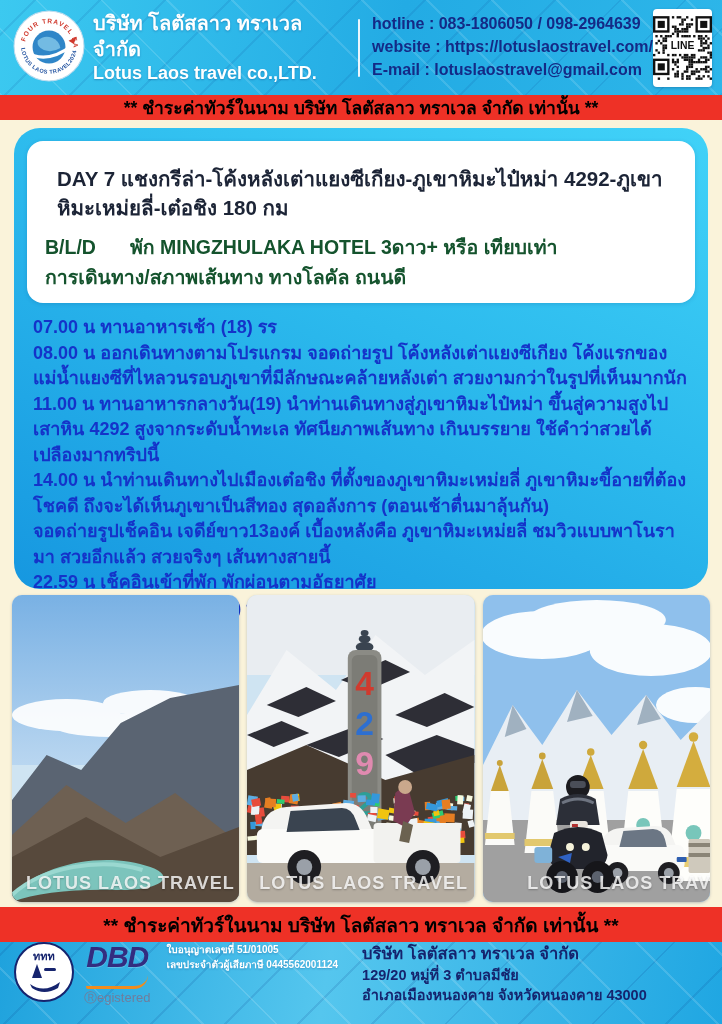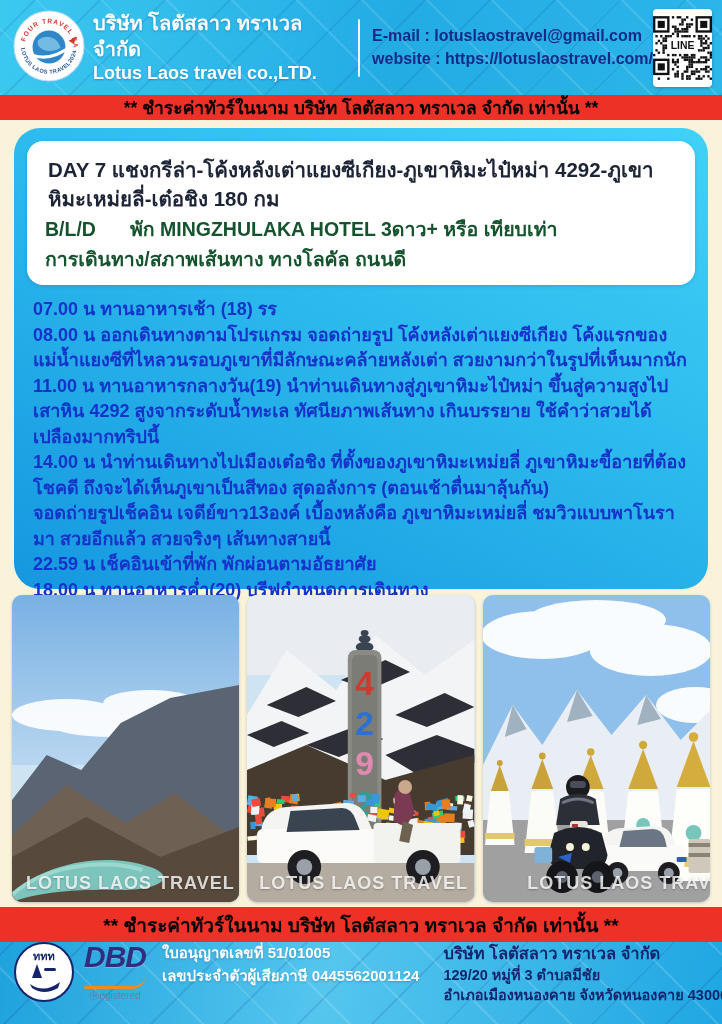--- a/index.html
+++ b/index.html
@@ -40,21 +40,21 @@
   
   .itinerary-box{
     margin:8px 14px 6px;height:461px;border-radius:26px;
     background:linear-gradient(205deg,#41d2f8 0%,#2cbaed 45%,#1697e0 100%);
     padding:13px;box-sizing:border-box;
   }
   .title-card{
     background:#fff;border-radius:16px;padding:12px 18px;
     box-shadow:0 1px 4px rgba(0,60,120,.18);
   }
-  .day-title{color:#1c2436;font-weight:bold;font-size:20.5px;line-height:1.4;margin:3px;}
+  .day-title{color:#1c2436;font-weight:bold;font-size:20.5px;line-height:1.4;margin:12px;}
   .red-line{color:#14532d;font-weight:bold;font-size:19.5px;line-height:1.4;margin:2px 0 0;}
   .hotel-part{margin-left:34px;}
   .schedule{margin:12px 6px 0;}
   .schedule p{
     margin:0;color:#1433c9;font-weight:bold;font-size:18px;line-height:1.42;
   }
   
   .photos-row{display:flex;gap:8px;padding:0 12px;height:307px;}
   .photo{
     position:relative;flex:1 1 0;border-radius:10px;overflow:hidden;
@@ -78,23 +78,23 @@
       linear-gradient(100deg,#1fa2dd 0%,#55c6ee 45%,#1fa6e2 100%);
     display:flex;align-items:flex-start;
   }
   .tat-logo{flex:0 0 auto;margin-left:14px;}
   .dbd-block{flex:0 0 auto;margin-left:10px;text-align:center;line-height:1;}
   .dbd-text{
     font-weight:900;font-style:italic;font-size:30px;color:#332d80;letter-spacing:-1px;
     text-shadow:0 1px 0 rgba(255,255,255,.2);
     border-bottom:3px solid #f08c1e;border-radius:0 0 14px 2px;padding-bottom:14px;display:inline-block;
   }
-  .dbd-sub{color:#6f7d9c;font-size:10px;margin-top:2px;}
+  .dbd-sub{color:#6f7d9c;font-size:13px;margin-top:2px;}
   .license-block{margin-left:16px;line-height:1.5;}
-  .license-line{color:#fff;font-weight:bold;font-size:15px;white-space:nowrap;text-shadow:0 1px 2px rgba(0,60,120,.3);}
+  .license-line{color:#fff;font-weight:bold;font-size:10px;white-space:nowrap;text-shadow:0 1px 2px rgba(0,60,120,.3);}
   .address-block{margin-left:24px;line-height:1.4;}
   .addr-company{color:#15246e;font-weight:bold;font-size:16.5px;white-space:nowrap;}
   .addr-line{color:#15246e;font-weight:bold;font-size:14.5px;white-space:nowrap;}
 </style>
 </head>
 <body>
 
 <div class="page">
 
   <div class="header">
@@ -114,22 +114,23 @@
           <textPath href="#arcBot1" startOffset="2">LOTUS LAOS TRAVEL2024</textPath>
         </text>
       </svg>
     </div>
     <div class="company-names">
       <div class="company-thai">บริษัท โลตัสลาว ทราเวล จำกัด</div>
       <div class="company-eng">Lotus Laos travel co.,LTD.</div>
     </div>
     <div class="header-divider"></div>
     <div class="contacts">
+      <div class="contact-line">hotline : 083-1806050 / 098-2964639</div>
+      <div class="contact-line">website : https://lotuslaostravel.com/</div>
       <div class="contact-line">E-mail : lotuslaostravel@gmail.com</div>
-      <div class="contact-line">website : https://lotuslaostravel.com/</div>
     </div>
     <div class="qr-card">
       <svg width="66" height="70" viewBox="0 0 25 27">
         <rect x="0" y="0" width="25" height="27" fill="#ffffff"></rect>
         <g id="qr-modules" fill="#111111">
             <rect x="8" y="0" width="1" height="1"></rect>
             <rect x="10" y="0" width="1" height="1"></rect>
             <rect x="11" y="0" width="1" height="1"></rect>
             <rect x="14" y="0" width="1" height="1"></rect>
             <rect x="12" y="1" width="1" height="1"></rect>

